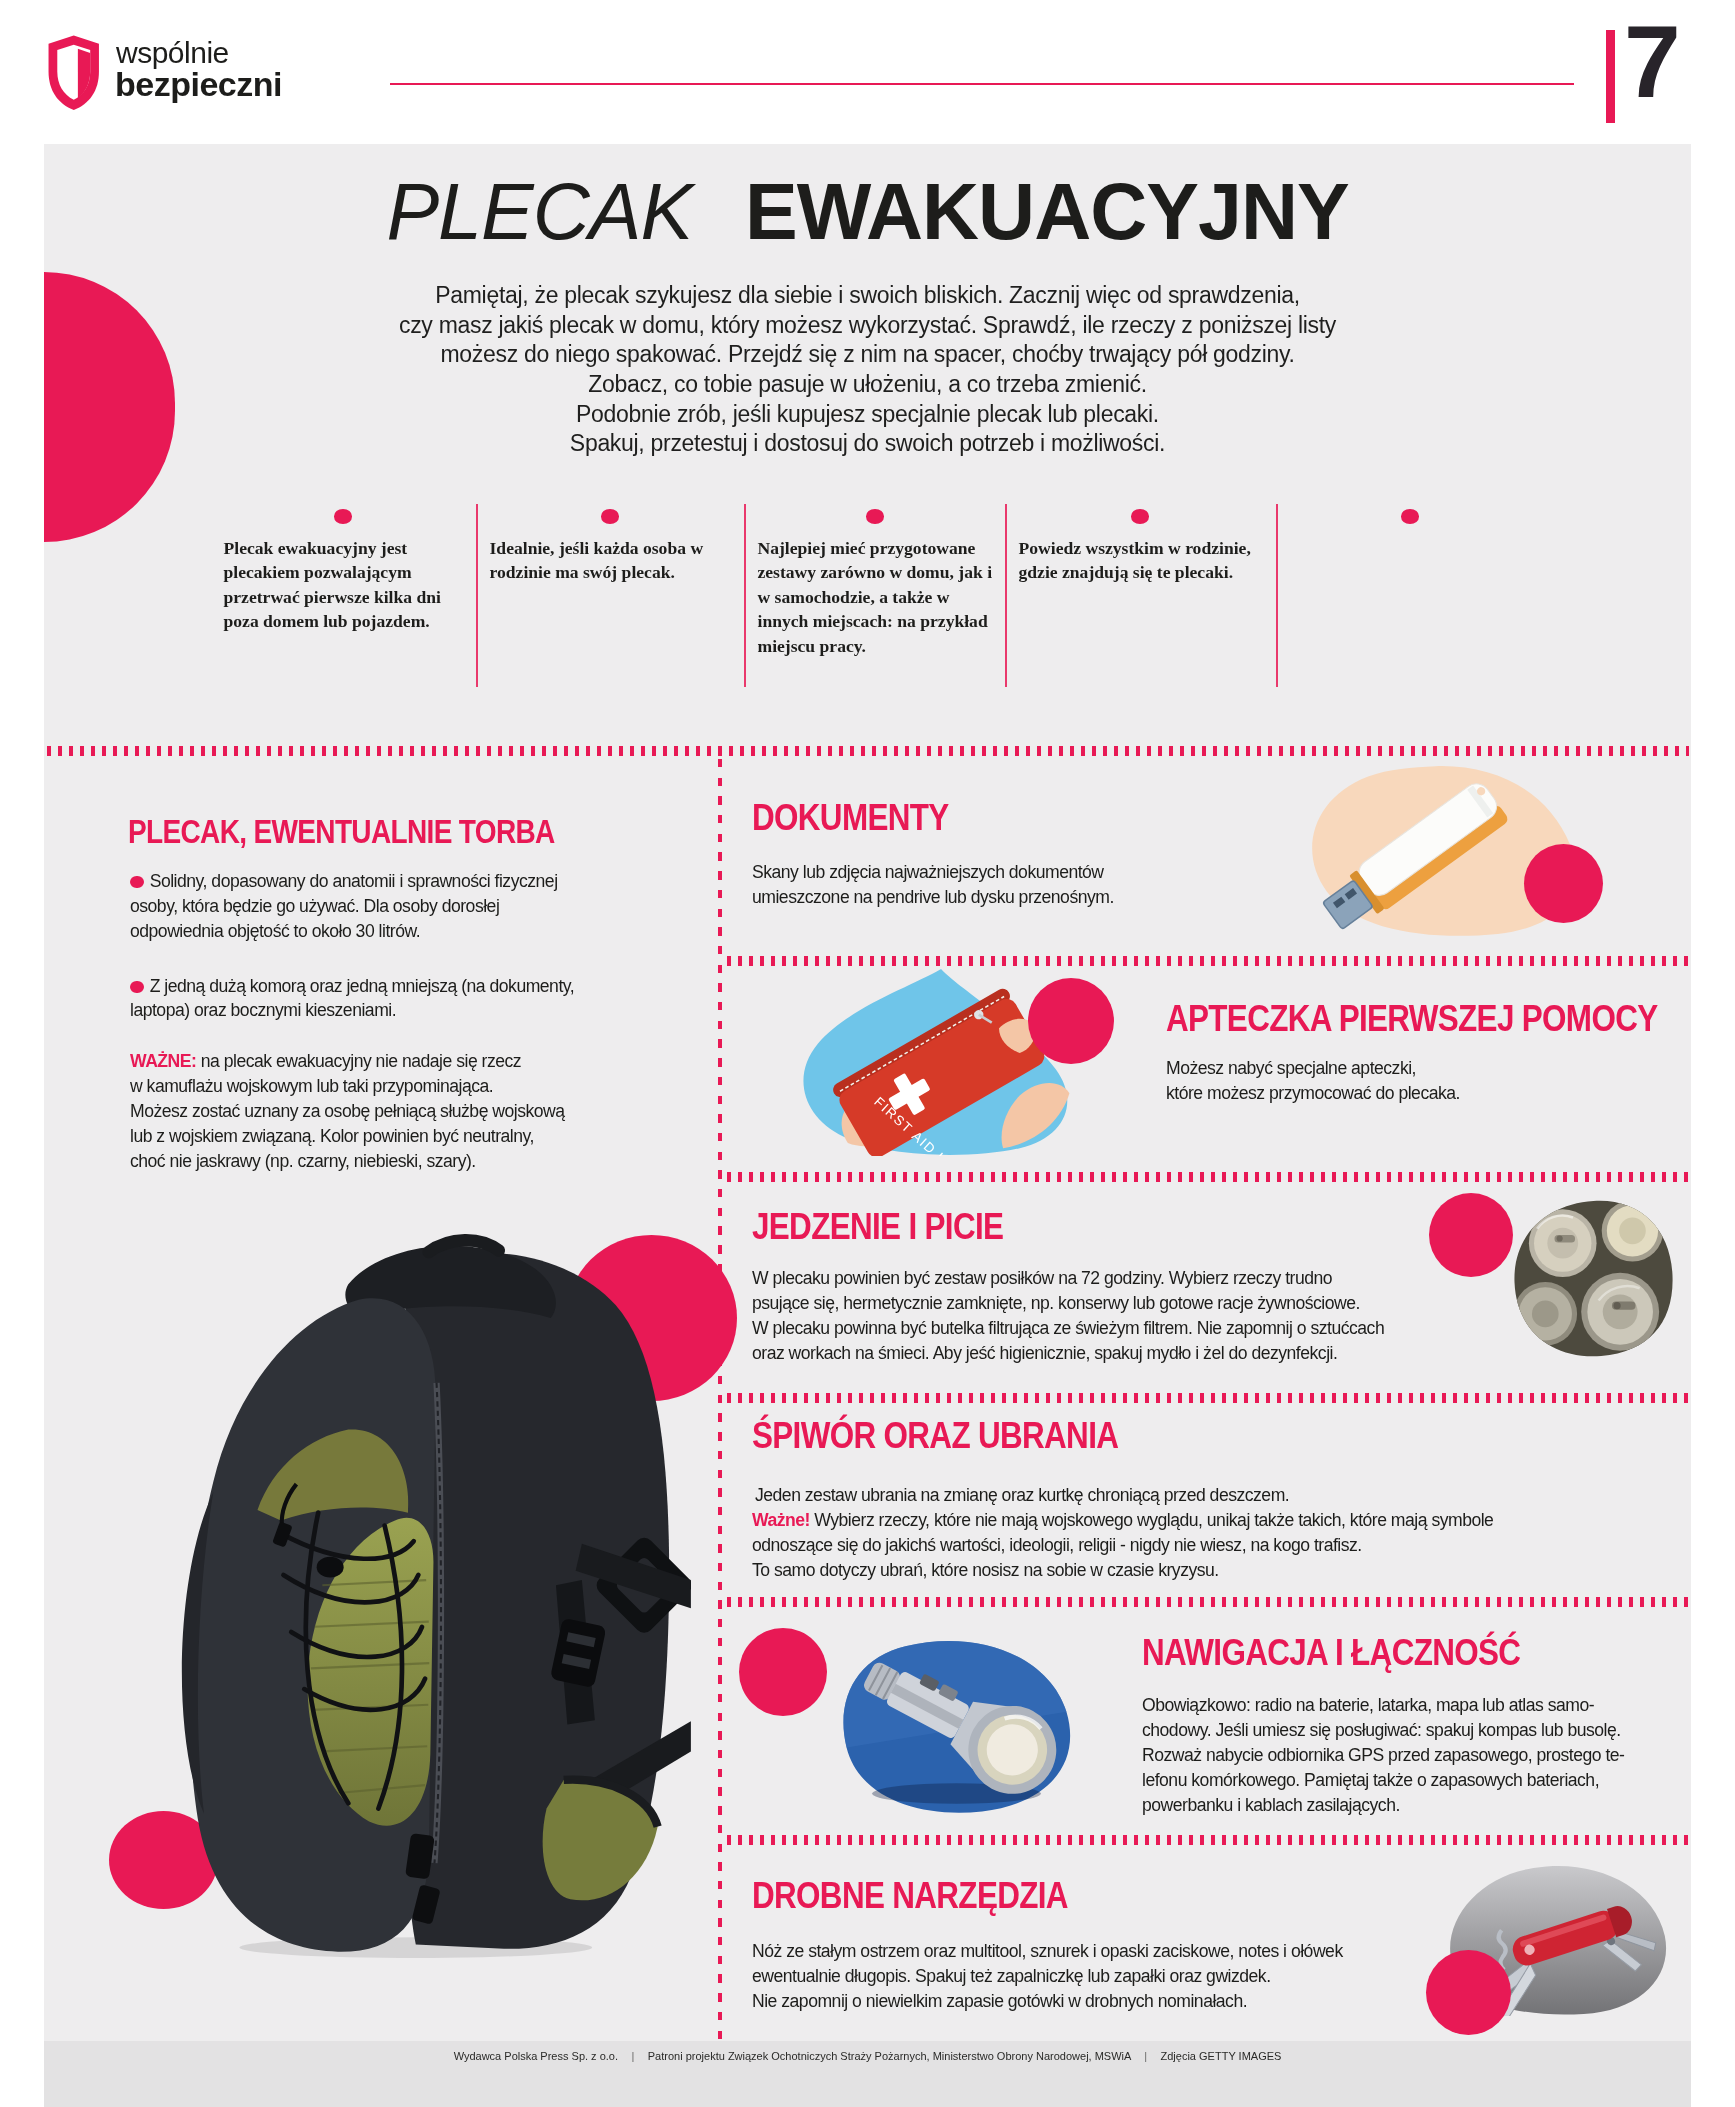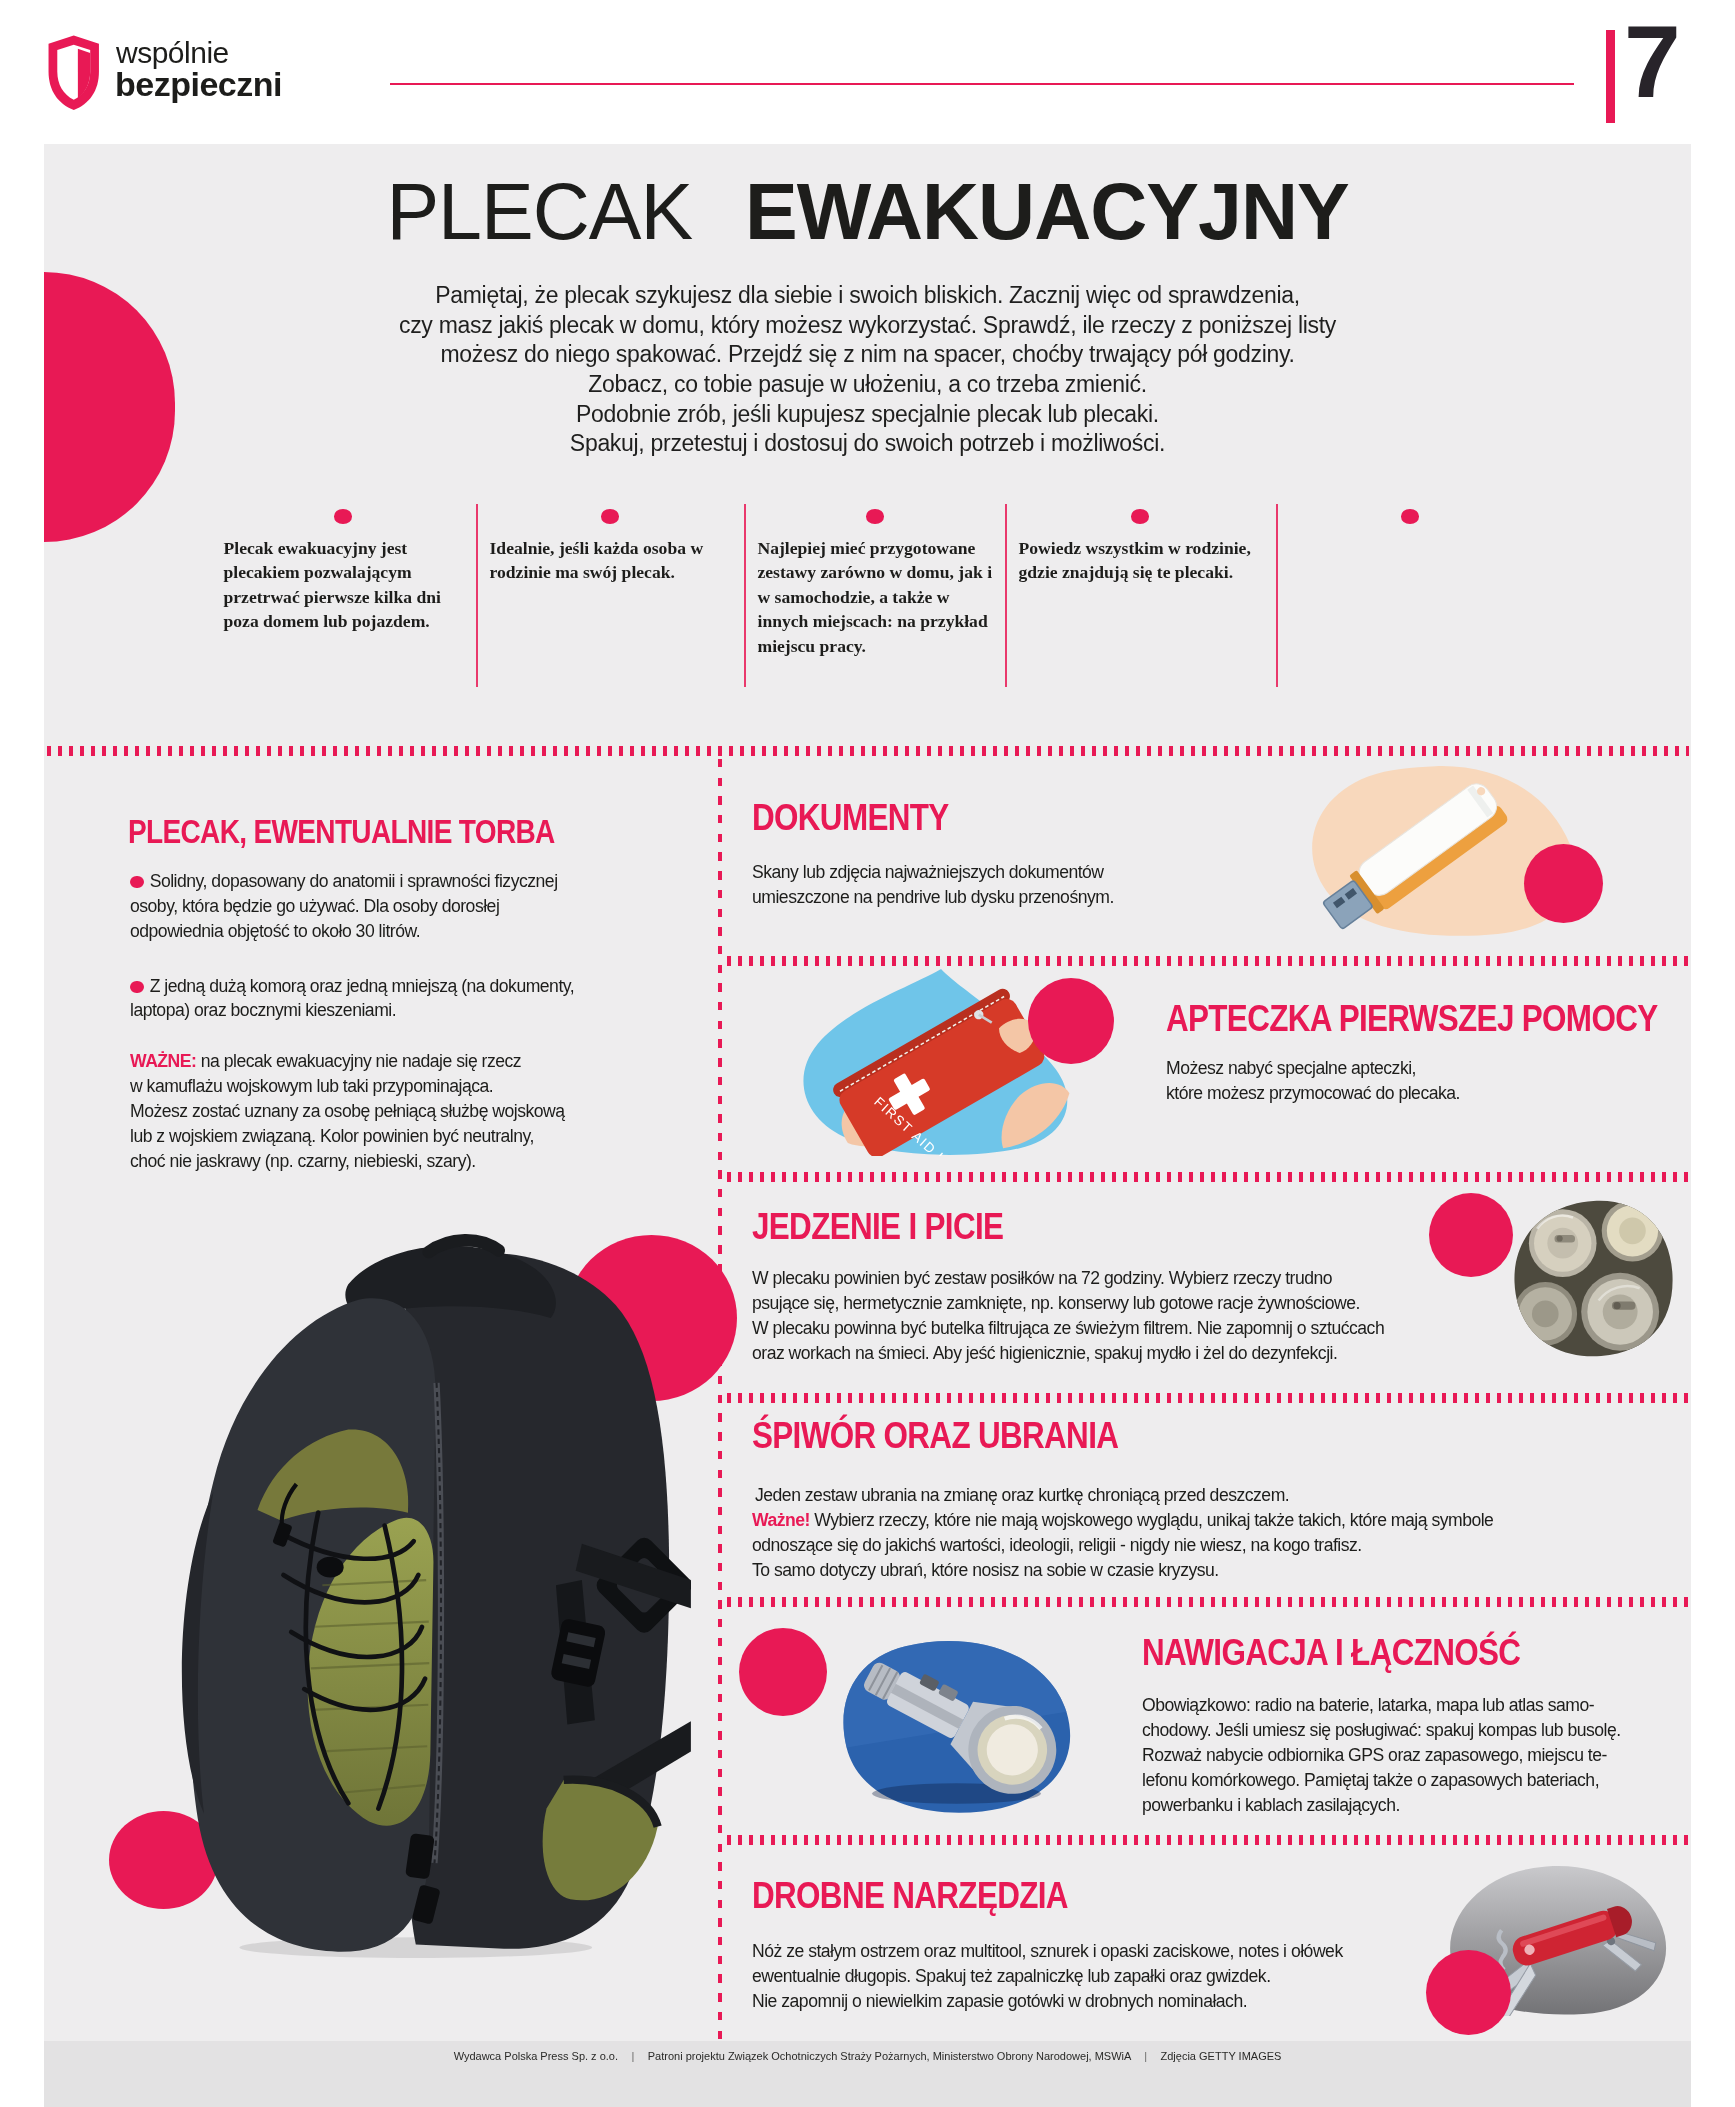--- a/index.html
+++ b/index.html
@@ -10,21 +10,21 @@
   .halfcircle{left:44px;top:272px;width:131px;height:270px;background:#E81955;
               border-radius:0 135px 135px 0;}
   
   .brand1{left:116px;top:36px;font-size:30px;font-weight:400;letter-spacing:-0.5px;}
   .brand2{left:115px;top:65px;font-size:34px;font-weight:800;letter-spacing:-0.5px;}
   .hairline{left:390px;top:83px;width:1184px;height:2.1px;background:#E81955;}
   .pagebar{left:1606px;top:30px;width:9.3px;height:93px;background:#E81955;}
   .pagenum{left:1624px;top:11.4px;font-size:102px;font-weight:800;line-height:102px;color:#28242a;letter-spacing:-2.1px;}
   
   .maintitle{left:44px;top:171px;width:1647px;text-align:center;font-size:79px;line-height:82px;white-space:nowrap;letter-spacing:-1px;}
-  .maintitle .lt{font-weight:400;}
+  .maintitle .lt{font-weight:400;font-style:italic;}
   .maintitle .bd{font-weight:700;margin-left:32px;}
   .introline{left:44px;width:1647px;text-align:center;font-size:23px;line-height:30px;font-weight:400;letter-spacing:-0.3px;color:#1f1f1e;}
   
   .tip{top:509px;text-align:left;}
   .tipdot{width:17.6px;height:14.5px;border-radius:50%;background:#E81955;margin:0 auto;}
   .tiptext{margin-top:12.5px;font-family:"Liberation Serif", serif;font-weight:700;
            font-size:17.6px;line-height:24.4px;padding:0 13.5px;color:#1d1d1b;}
   .tipdiv{top:504px;width:1.6px;height:183px;background:#E81955;opacity:.85;}
   
   .hdots{height:10.4px;background-image:repeating-linear-gradient(90deg,#E81955 0 4.2px,transparent 4.2px 11px);}
@@ -300,21 +300,21 @@
         <path d="M260,120 L330,94 L330,240 L260,214 Z" fill="#c2c7cf"></path>
         <circle cx="372" cy="167" r="86" fill="#aeb4bd"></circle>
         <circle cx="372" cy="167" r="68" fill="#d8d4be"></circle>
         <circle cx="372" cy="167" r="50" fill="#f0ebe0"></circle>
         <path d="M330,120 A64,64 0 0 1 402,104" stroke="#ffffff" stroke-width="8" fill="none" opacity=".7"></path>
       </g>
     </svg>
     <div class="abs sectitle" style="left:1142px;top:1632px">NAWIGACJA I ŁĄCZNOŚĆ</div>
     <div class="abs bt" style="left:1142px;top:1693px">Obowiązkowo: radio na baterie, latarka, mapa lub atlas samo-</div>
     <div class="abs bt" style="left:1142px;top:1718px">chodowy. Jeśli umiesz się posługiwać: spakuj kompas lub busolę.</div>
-    <div class="abs bt" style="left:1142px;top:1743px">Rozważ nabycie odbiornika GPS oraz zapasowego, miejscu te-</div>
+    <div class="abs bt" style="left:1142px;top:1743px">Rozważ nabycie odbiornika GPS przed zapasowego, prostego te-</div>
     <div class="abs bt" style="left:1142px;top:1768px">lefonu komórkowego. Pamiętaj także o zapasowych bateriach,</div>
     <div class="abs bt" style="left:1142px;top:1793px">powerbanku i kablach zasilających.</div>
   </section>
 
   <section>
     <div class="abs sectitle" style="left:752px;top:1875px">DROBNE NARZĘDZIA</div>
     <div class="abs bt" style="left:752px;top:1939px">Nóż ze stałym ostrzem oraz multitool, sznurek i opaski zaciskowe, notes i ołówek</div>
     <div class="abs bt" style="left:752px;top:1964px">ewentualnie długopis. Spakuj też zapalniczkę lub zapałki oraz gwizdek.</div>
     <div class="abs bt" style="left:752px;top:1989px">Nie zapomnij o niewielkim zapasie gotówki w drobnych nominałach.</div>
     <svg class="abs" style="left:1445px;top:1864px" width="224" height="152" viewBox="0 0 436 296">

